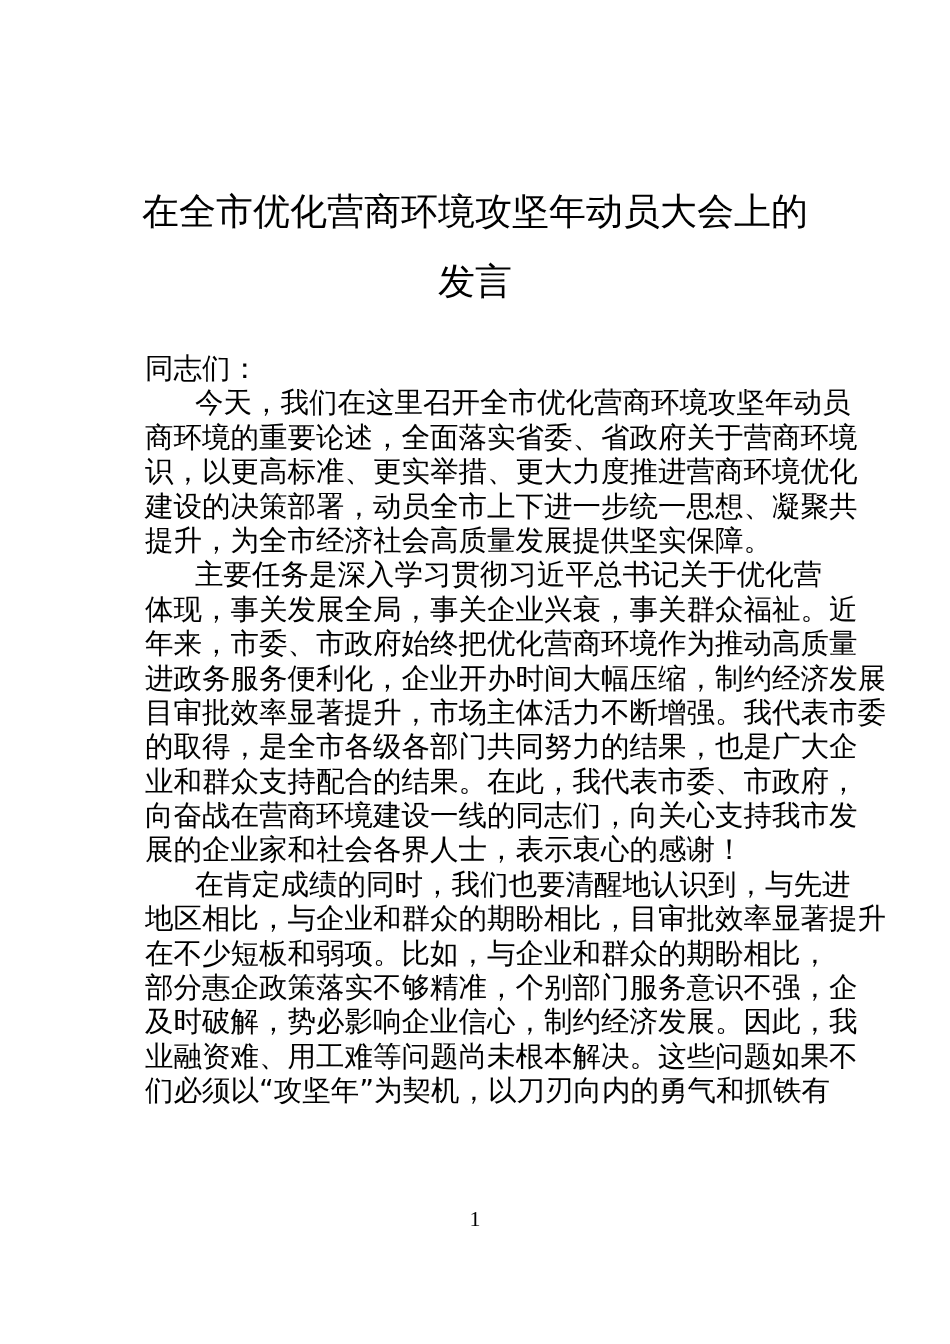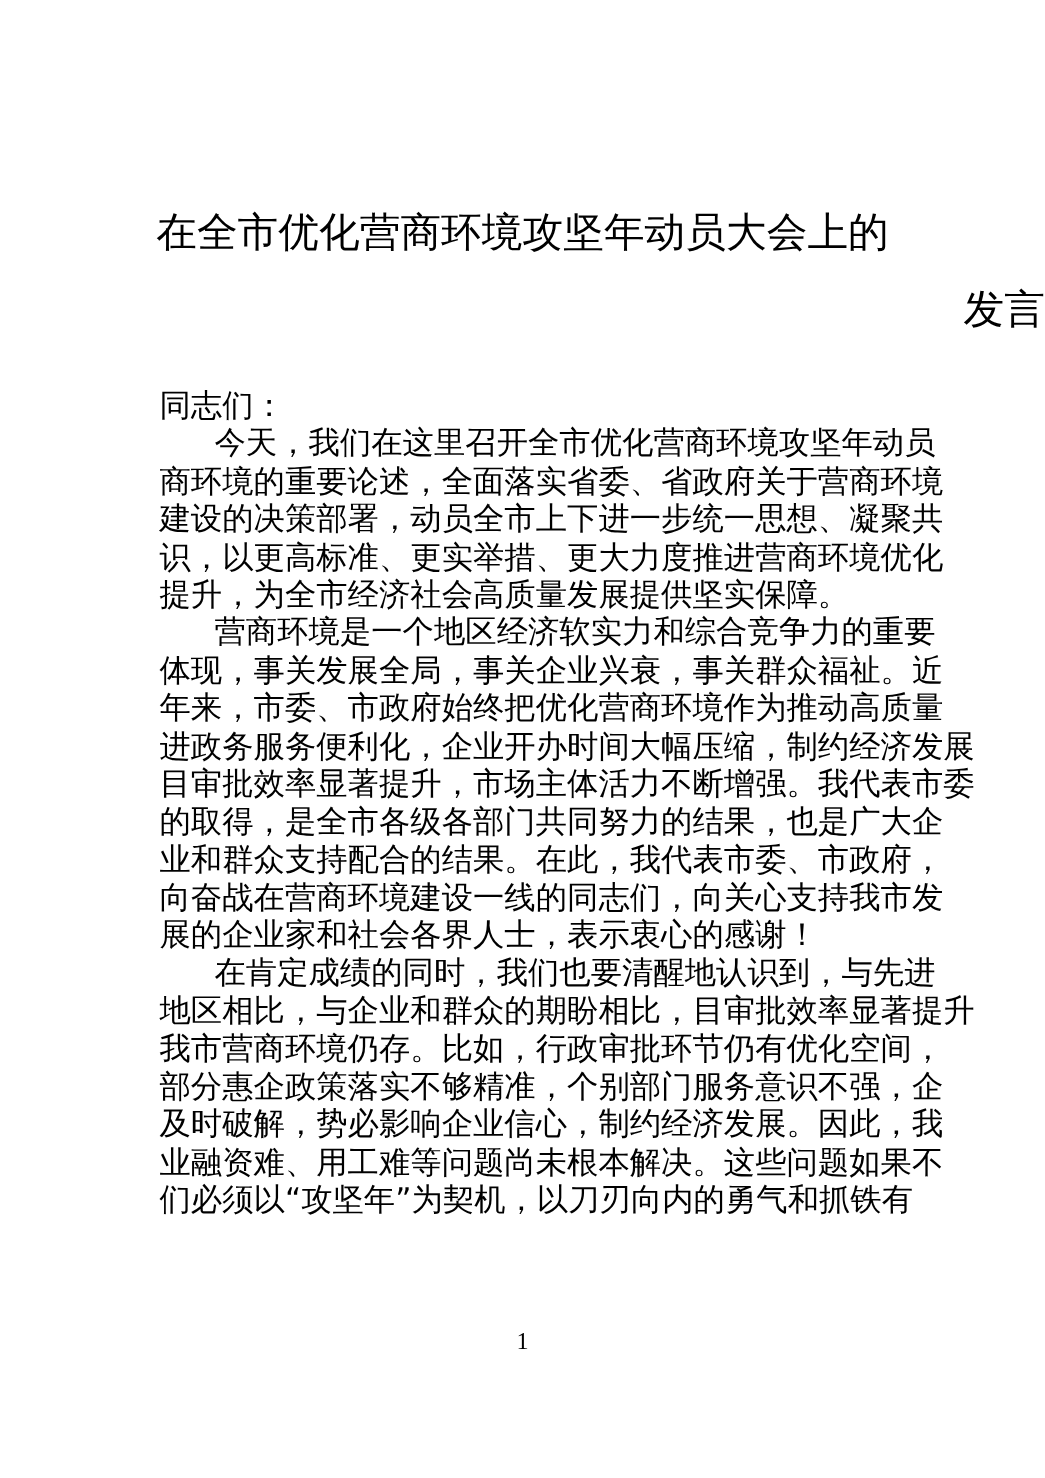--- a/index.html
+++ b/index.html
@@ -26,21 +26,21 @@
     position: absolute;
     left: 0;
     width: 950px;
     text-align: center;
     font-size: 37px;
     line-height: 44px;
     letter-spacing: 0px;
     white-space: nowrap;
   }
   .title-line-1 { top: 174px; }
-  .title-line-2 { top: 244px; text-align: right; }
+  .title-line-2 { top: 244px; }
   .body-text {
     position: absolute;
     left: 145px;
     top: 336px;
     width: 662px;
   }
   .line {
     height: 34.4px;
     line-height: 34.4px;
     font-size: 28.5px;
@@ -73,41 +73,41 @@
 
   <div class="title title-line-1">在全市优化营商环境攻坚年动员大会上的</div>
   <div class="title title-line-2">发言</div>
 
   <div class="body-text">
     <div class="line last">同志们：</div>
 
     <div>
       <div class="line indent">今天，我们在这里召开全市优化营商环境攻坚年动员</div>
       <div class="line">商环境的重要论述，全面落实省委、省政府关于营商环境</div>
+      <div class="line">识，以更高标准、更实举措、更大力度推进营商环境优化</div>
       <div class="line">建设的决策部署，动员全市上下进一步统一思想、凝聚共</div>
-      <div class="line">识，以更高标准、更实举措、更大力度推进营商环境优化</div>
       <div class="line last">提升，为全市经济社会高质量发展提供坚实保障。</div>
     </div>
 
     <div>
-      <div class="line indent">营商环境是一个地区经济软实力和综合竞争力的重要</div>
+      <div class="line indent">主要任务是深入学习贯彻习近平总书记关于优化营</div>
       <div class="line">体现，事关发展全局，事关企业兴衰，事关群众福祉。近</div>
       <div class="line">年来，市委、市政府始终把优化营商环境作为推动高质量</div>
       <div class="line">进政务服务便利化，企业开办时间大幅压缩，制约经济发展</div>
       <div class="line">目审批效率显著提升，市场主体活力不断增强。我代表市委</div>
       <div class="line">的取得，是全市各级各部门共同努力的结果，也是广大企</div>
       <div class="line">业和群众支持配合的结果。在此，我代表市委、市政府，</div>
       <div class="line">向奋战在营商环境建设一线的同志们，向关心支持我市发</div>
       <div class="line last">展的企业家和社会各界人士，表示衷心的感谢！</div>
     </div>
 
     <div>
       <div class="line indent">在肯定成绩的同时，我们也要清醒地认识到，与先进</div>
       <div class="line">地区相比，与企业和群众的期盼相比，目审批效率显著提升</div>
-      <div class="line">我市营商环境仍存。比如，行政审批环节仍有优化空间，</div>
+      <div class="line">在不少短板和弱项。比如，与企业和群众的期盼相比，</div>
       <div class="line">部分惠企政策落实不够精准，个别部门服务意识不强，企</div>
       <div class="line">及时破解，势必影响企业信心，制约经济发展。因此，我</div>
       <div class="line">业融资难、用工难等问题尚未根本解决。这些问题如果不</div>
       <div class="line">们必须以“攻坚年”为契机，以刀刃向内的勇气和抓铁有</div>
     </div>
   </div>
 
   <div class="page-number">1</div>
 </div>
 

